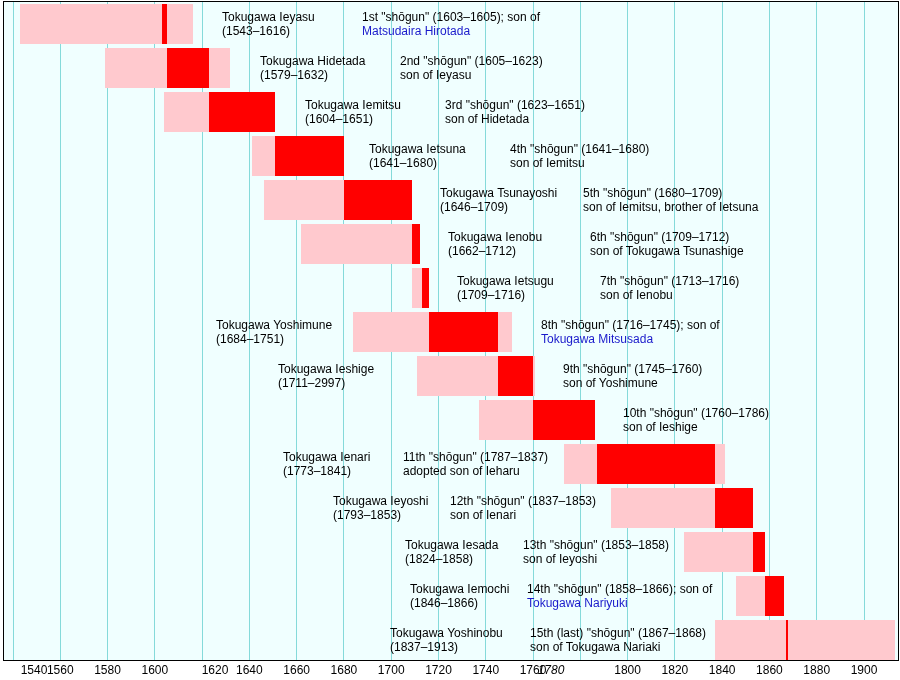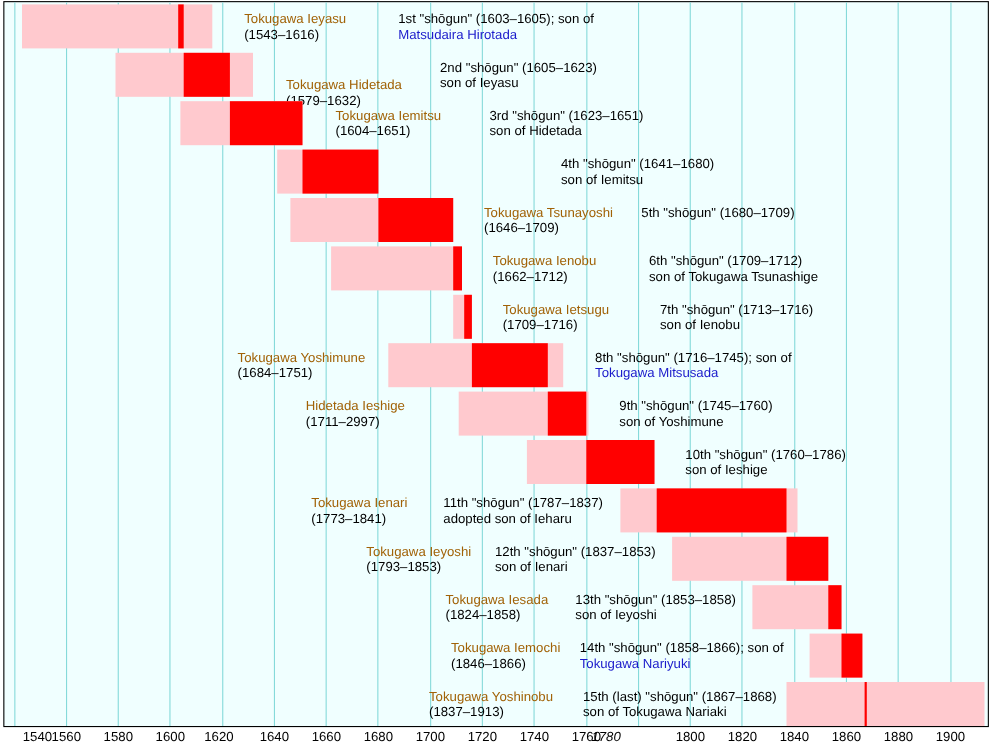--- a/index.html
+++ b/index.html
@@ -9,21 +9,21 @@
     overflow:hidden;
   }
   .plot{
     position:absolute;left:3px;top:1px;width:894px;height:658px;
     border:1px solid #000;background:#f0ffff;overflow:hidden;
   }
   .gridline{position:absolute;top:0;bottom:0;width:1px;background:#85dada;}
   .bar-life{position:absolute;height:40px;background:#ffc9ce;}
   .bar-reign{position:absolute;height:40px;background:#ff0000;}
   .lbl{position:absolute;line-height:14px;white-space:nowrap;}
-  .name{color:#a16207;}
+  .name{color:#000000;}
   .dates{color:#000;}
   .desc1{color:#000;}
   .desc2{color:#000;}
   .desc2.link{color:#1a1acb;}
   .axis-label{
     position:absolute;top:663px;transform:translateX(-50%);
     color:#000;font-size:12px;line-height:14px;
   }
 </style>
 </head>
@@ -55,52 +55,57 @@
       <div class="lbl" style="top: 8px; left: 218px;">
         <div class="name">Tokugawa Ieyasu</div>
         <div class="dates">(1543–1616)</div>
       </div>
       <div class="lbl" style="top: 8px; left: 358px;">
         <div class="desc1">1st "shōgun" (1603–1605); son of</div>
         <div class="desc2 link">Matsudaira Hirotada</div>
       </div>
       <div class="bar-life" style="top: 46px; left: 101.192px; width: 125.287px;"></div>
       <div class="bar-reign" style="top: 46px; left: 162.654px; width: 42.5502px;"></div>
-      <div class="lbl" style="top: 52px; left: 256px; margin-top: 16px;">
+      <div class="lbl" style="top: 52px; left: 256px;">
         <div class="name">Tokugawa Hidetada</div>
         <div class="dates">(1579–1632)</div>
       </div>
       <div class="lbl" style="top: 52px; left: 396px;">
         <div class="desc1">2nd "shōgun" (1605–1623)</div>
         <div class="desc2">son of Ieyasu</div>
       </div>
       <div class="bar-life" style="top: 90px; left: 160.29px; width: 111.103px;"></div>
       <div class="bar-reign" style="top: 90px; left: 205.204px; width: 66.1892px;"></div>
       <div class="lbl" style="top: 96px; left: 301px;">
         <div class="name">Tokugawa Iemitsu</div>
         <div class="dates">(1604–1651)</div>
       </div>
       <div class="lbl" style="top: 96px; left: 441px;">
         <div class="desc1">3rd "shōgun" (1623–1651)</div>
         <div class="desc2">son of Hidetada</div>
       </div>
       <div class="bar-life" style="top: 134px; left: 247.754px; width: 92.1921px;"></div>
       <div class="bar-reign" style="top: 134px; left: 271.393px; width: 68.5531px;"></div>
+      <div class="lbl" style="top: 140px; left: 365px;">
+        <div class="name">Tokugawa Ietsuna</div>
+        <div class="dates">(1641–1680)</div>
+      </div>
       <div class="lbl" style="top: 140px; left: 506px;">
         <div class="desc1">4th "shōgun" (1641–1680)</div>
         <div class="desc2">son of Iemitsu</div>
       </div>
       <div class="bar-life" style="top: 178px; left: 259.573px; width: 148.926px;"></div>
       <div class="bar-reign" style="top: 178px; left: 339.946px; width: 68.5531px;"></div>
       <div class="lbl" style="top: 184px; left: 436px;">
         <div class="name">Tokugawa Tsunayoshi</div>
         <div class="dates">(1646–1709)</div>
       </div>
       <div class="lbl" style="top: 184px; left: 579px;">
         <div class="desc1">5th "shōgun" (1680–1709)</div>
+        <div class="desc2">son of Iemitsu, brother of Ietsuna</div>
       </div>
       <div class="bar-life" style="top: 222px; left: 297.396px; width: 118.195px;"></div>
       <div class="bar-reign" style="top: 222px; left: 408.499px; width: 7.0917px;"></div>
       <div class="lbl" style="top: 228px; left: 444px;">
         <div class="name">Tokugawa Ienobu</div>
         <div class="dates">(1662–1712)</div>
       </div>
       <div class="lbl" style="top: 228px; left: 586px;">
         <div class="desc1">6th "shōgun" (1709–1712)</div>
         <div class="desc2">son of Tokugawa Tsunashige</div>
@@ -121,21 +126,21 @@
         <div class="name">Tokugawa Yoshimune</div>
         <div class="dates">(1684–1751)</div>
       </div>
       <div class="lbl" style="top: 316px; left: 537px;">
         <div class="desc1">8th "shōgun" (1716–1745); son of</div>
         <div class="desc2 link">Tokugawa Mitsusada</div>
       </div>
       <div class="bar-life" style="top: 354px; left: 413.227px; width: 118.195px;"></div>
       <div class="bar-reign" style="top: 354px; left: 493.599px; width: 35.4585px;"></div>
       <div class="lbl" style="top: 360px; left: 274px;">
-        <div class="name">Hidetada Ieshige</div>
+        <div class="name">Tokugawa Ieshige</div>
         <div class="dates">(1711–2997)</div>
       </div>
       <div class="lbl" style="top: 360px; left: 559px;">
         <div class="desc1">9th "shōgun" (1745–1760)</div>
         <div class="desc2">son of Yoshimune</div>
       </div>
       <div class="bar-life" style="top: 398px; left: 474.688px; width: 115.831px;"></div>
       <div class="bar-reign" style="top: 398px; left: 529.058px; width: 61.4614px;"></div>
       <div class="lbl" style="top: 404px; left: 619px;">
         <div class="desc1">10th "shōgun" (1760–1786)</div>
@@ -190,21 +195,21 @@
       <div class="lbl" style="top: 624px; left: 526px;">
         <div class="desc1">15th (last) "shōgun" (1867–1868)</div>
         <div class="desc2">son of Tokugawa Nariaki</div>
       </div>
     </div>
   <div id="axis"></div>
 <div class="axis-label" style="left: 13px; margin-left: 21px;">1540</div>
     <div class="axis-label" style="left: 60.278px;">1560</div>
     <div class="axis-label" style="left: 107.556px;">1580</div>
     <div class="axis-label" style="left: 154.834px;">1600</div>
-    <div class="axis-label" style="left: 199px;">1620</div>
+    <div class="axis-label" style="left: 215px;">1620</div>
     <div class="axis-label" style="left: 249.39px;">1640</div>
     <div class="axis-label" style="left: 296.668px;">1660</div>
     <div class="axis-label" style="left: 343.946px;">1680</div>
     <div class="axis-label" style="left: 391.224px;">1700</div>
     <div class="axis-label" style="left: 438.502px;">1720</div>
     <div class="axis-label" style="left: 485.78px; text-align: right;">1740</div>
     <div class="axis-label" style="left: 533.058px;">1760</div>
     <div class="axis-label" style="left: 551px; font-style: italic;">1780</div>
     <div class="axis-label" style="left: 627.614px;">1800</div>
     <div class="axis-label" style="left: 674.892px;">1820</div>

